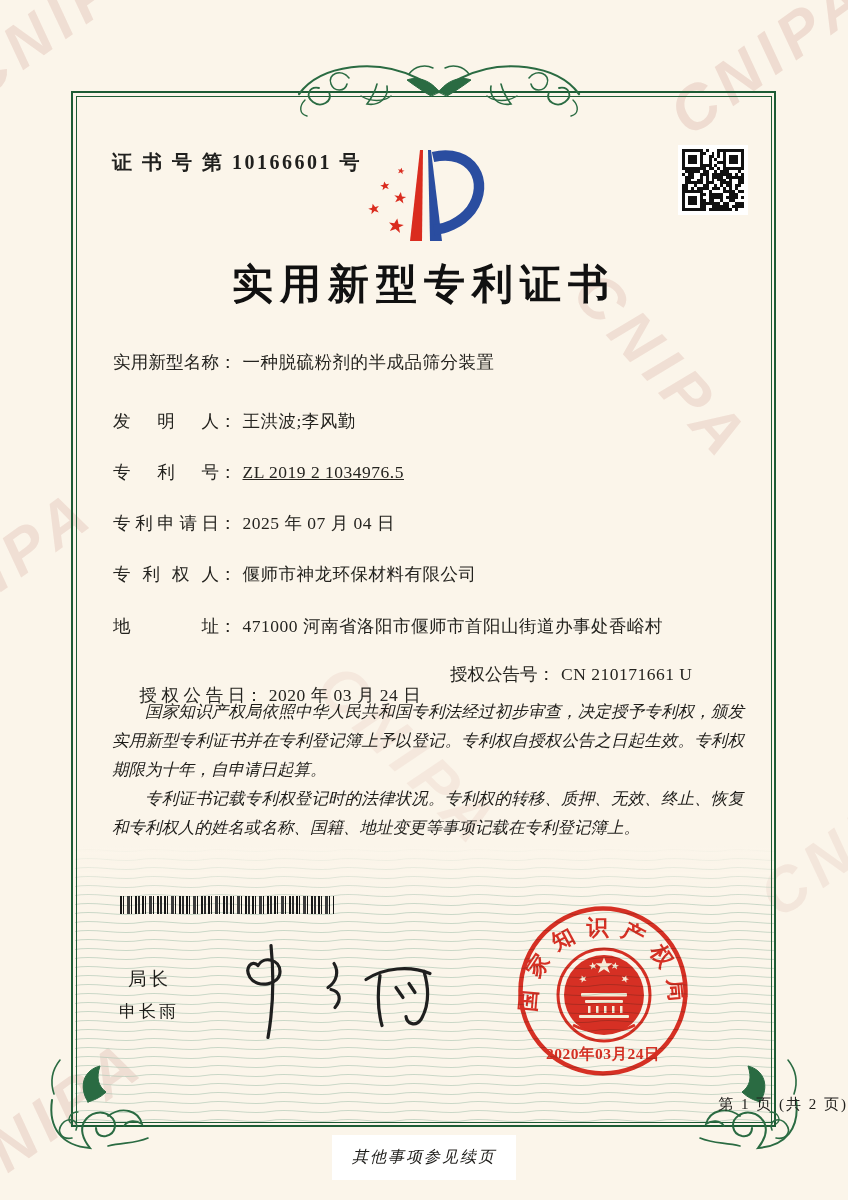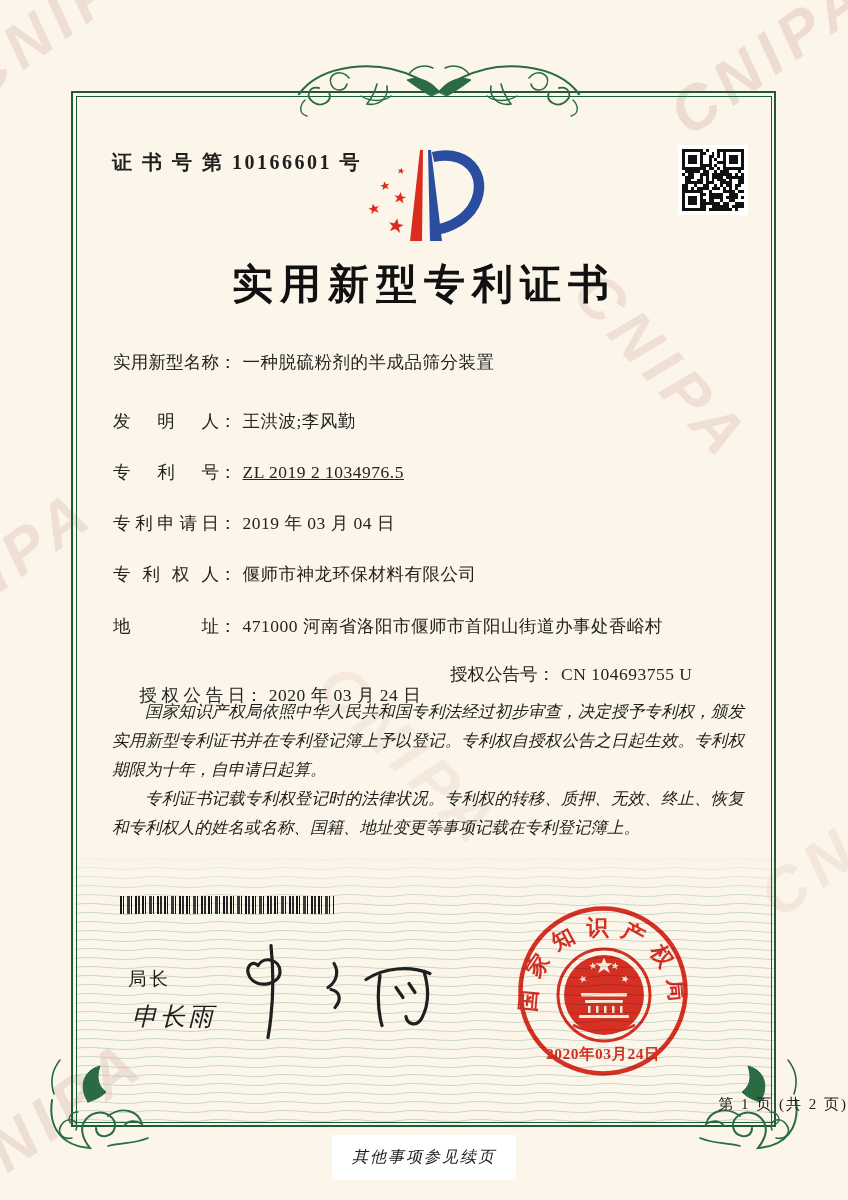--- a/index.html
+++ b/index.html
@@ -52,21 +52,21 @@
       background:repeating-linear-gradient(90deg,
         #161616 0 2px,rgba(0,0,0,0) 2px 3px,
         #161616 3px 4.5px,rgba(0,0,0,0) 4.5px 7px,
         #3a3a3a 7px 10px,rgba(0,0,0,0) 10px 11px,
         #101010 11px 12.5px,rgba(0,0,0,0) 12.5px 15px,
         #161616 15px 17px,rgba(0,0,0,0) 17px 18.5px,
         #2b2b2b 18.5px 20px,rgba(0,0,0,0) 20px 22px);}
 
   
   .officer-title{position:absolute;left:128px;top:966px;font-size:18.5px;letter-spacing:3px;color:#1e1d1a;}
-  .officer-name{position:absolute;left:132px;top:1000px;font-size:25px;letter-spacing:3px;color:#1e1d1a;font-style:italic;}
+  .officer-name{position:absolute;left:119px;top:1000px;font-size:17px;letter-spacing:3px;color:#1e1d1a;}
   .signature{position:absolute;left:238px;top:936px;width:225px;height:108px;}
 
   
   .seal{position:absolute;left:515px;top:903px;width:176px;height:176px;
       mix-blend-mode:multiply;opacity:.95;}
 
   
   .page-num{position:absolute;left:0;top:1095px;width:848px;text-align:right;
       font-size:15px;letter-spacing:2px;color:#22211e;}
   .note-box{position:absolute;left:424px;top:1135px;transform:translateX(-50%);
@@ -366,26 +366,26 @@
       </g>
     </svg>
   </div>
 
   <div class="doc-title">实用新型专利证书</div>
 
   <div class="fields">
     <div class="frow" style="top:350px;"><span class="flabel">实用新型名称</span><span class="fcolon">：</span><span class="fvalue">一种脱硫粉剂的半成品筛分装置</span></div>
     <div class="frow" style="top:409px;"><span class="flabel">发明人</span><span class="fcolon">：</span><span class="fvalue">王洪波;李风勤</span></div>
     <div class="frow" style="top:460px;text-decoration:underline;"><span class="flabel">专利号</span><span class="fcolon">：</span><span class="fvalue">ZL 2019 2 1034976.5</span></div>
-    <div class="frow" style="top:511px;"><span class="flabel">专利申请日</span><span class="fcolon">：</span><span class="fvalue">2019 年 03 月 04 日</span></div>
+    <div class="frow" style="top:511px;"><span class="flabel">专利申请日</span><span class="fcolon">：</span><span class="fvalue">2025 年 07 月 04 日</span></div>
     <div class="frow" style="top:562px;"><span class="flabel">专利权人</span><span class="fcolon">：</span><span class="fvalue">偃师市神龙环保材料有限公司</span></div>
     <div class="frow" style="top:614px;"><span class="flabel">地址</span><span class="fcolon">：</span><span class="fvalue">471000 河南省洛阳市偃师市首阳山街道办事处香峪村</span></div>
     <div class="frow" style="top:662px;width:640px;">
       <span class="flabel">授权公告日</span><span class="fcolon">：</span><span class="fvalue">2020 年 03 月 24 日</span>
-      <span class="pair2"><span>授权公告号</span><span class="fcolon">：</span><span class="fvalue">CN 104693755 U</span></span>
+      <span class="pair2"><span>授权公告号</span><span class="fcolon">：</span><span class="fvalue">CN 210171661 U</span></span>
     </div>
   </div>
 
   <div class="body-text">
     <p>国家知识产权局依照中华人民共和国专利法经过初步审查，决定授予专利权，颁发实用新型专利证书并在专利登记簿上予以登记。专利权自授权公告之日起生效。专利权期限为十年，自申请日起算。</p>
     <p>专利证书记载专利权登记时的法律状况。专利权的转移、质押、无效、终止、恢复和专利权人的姓名或名称、国籍、地址变更等事项记载在专利登记簿上。</p>
   </div>
 
   <div class="barcode"></div>
 

